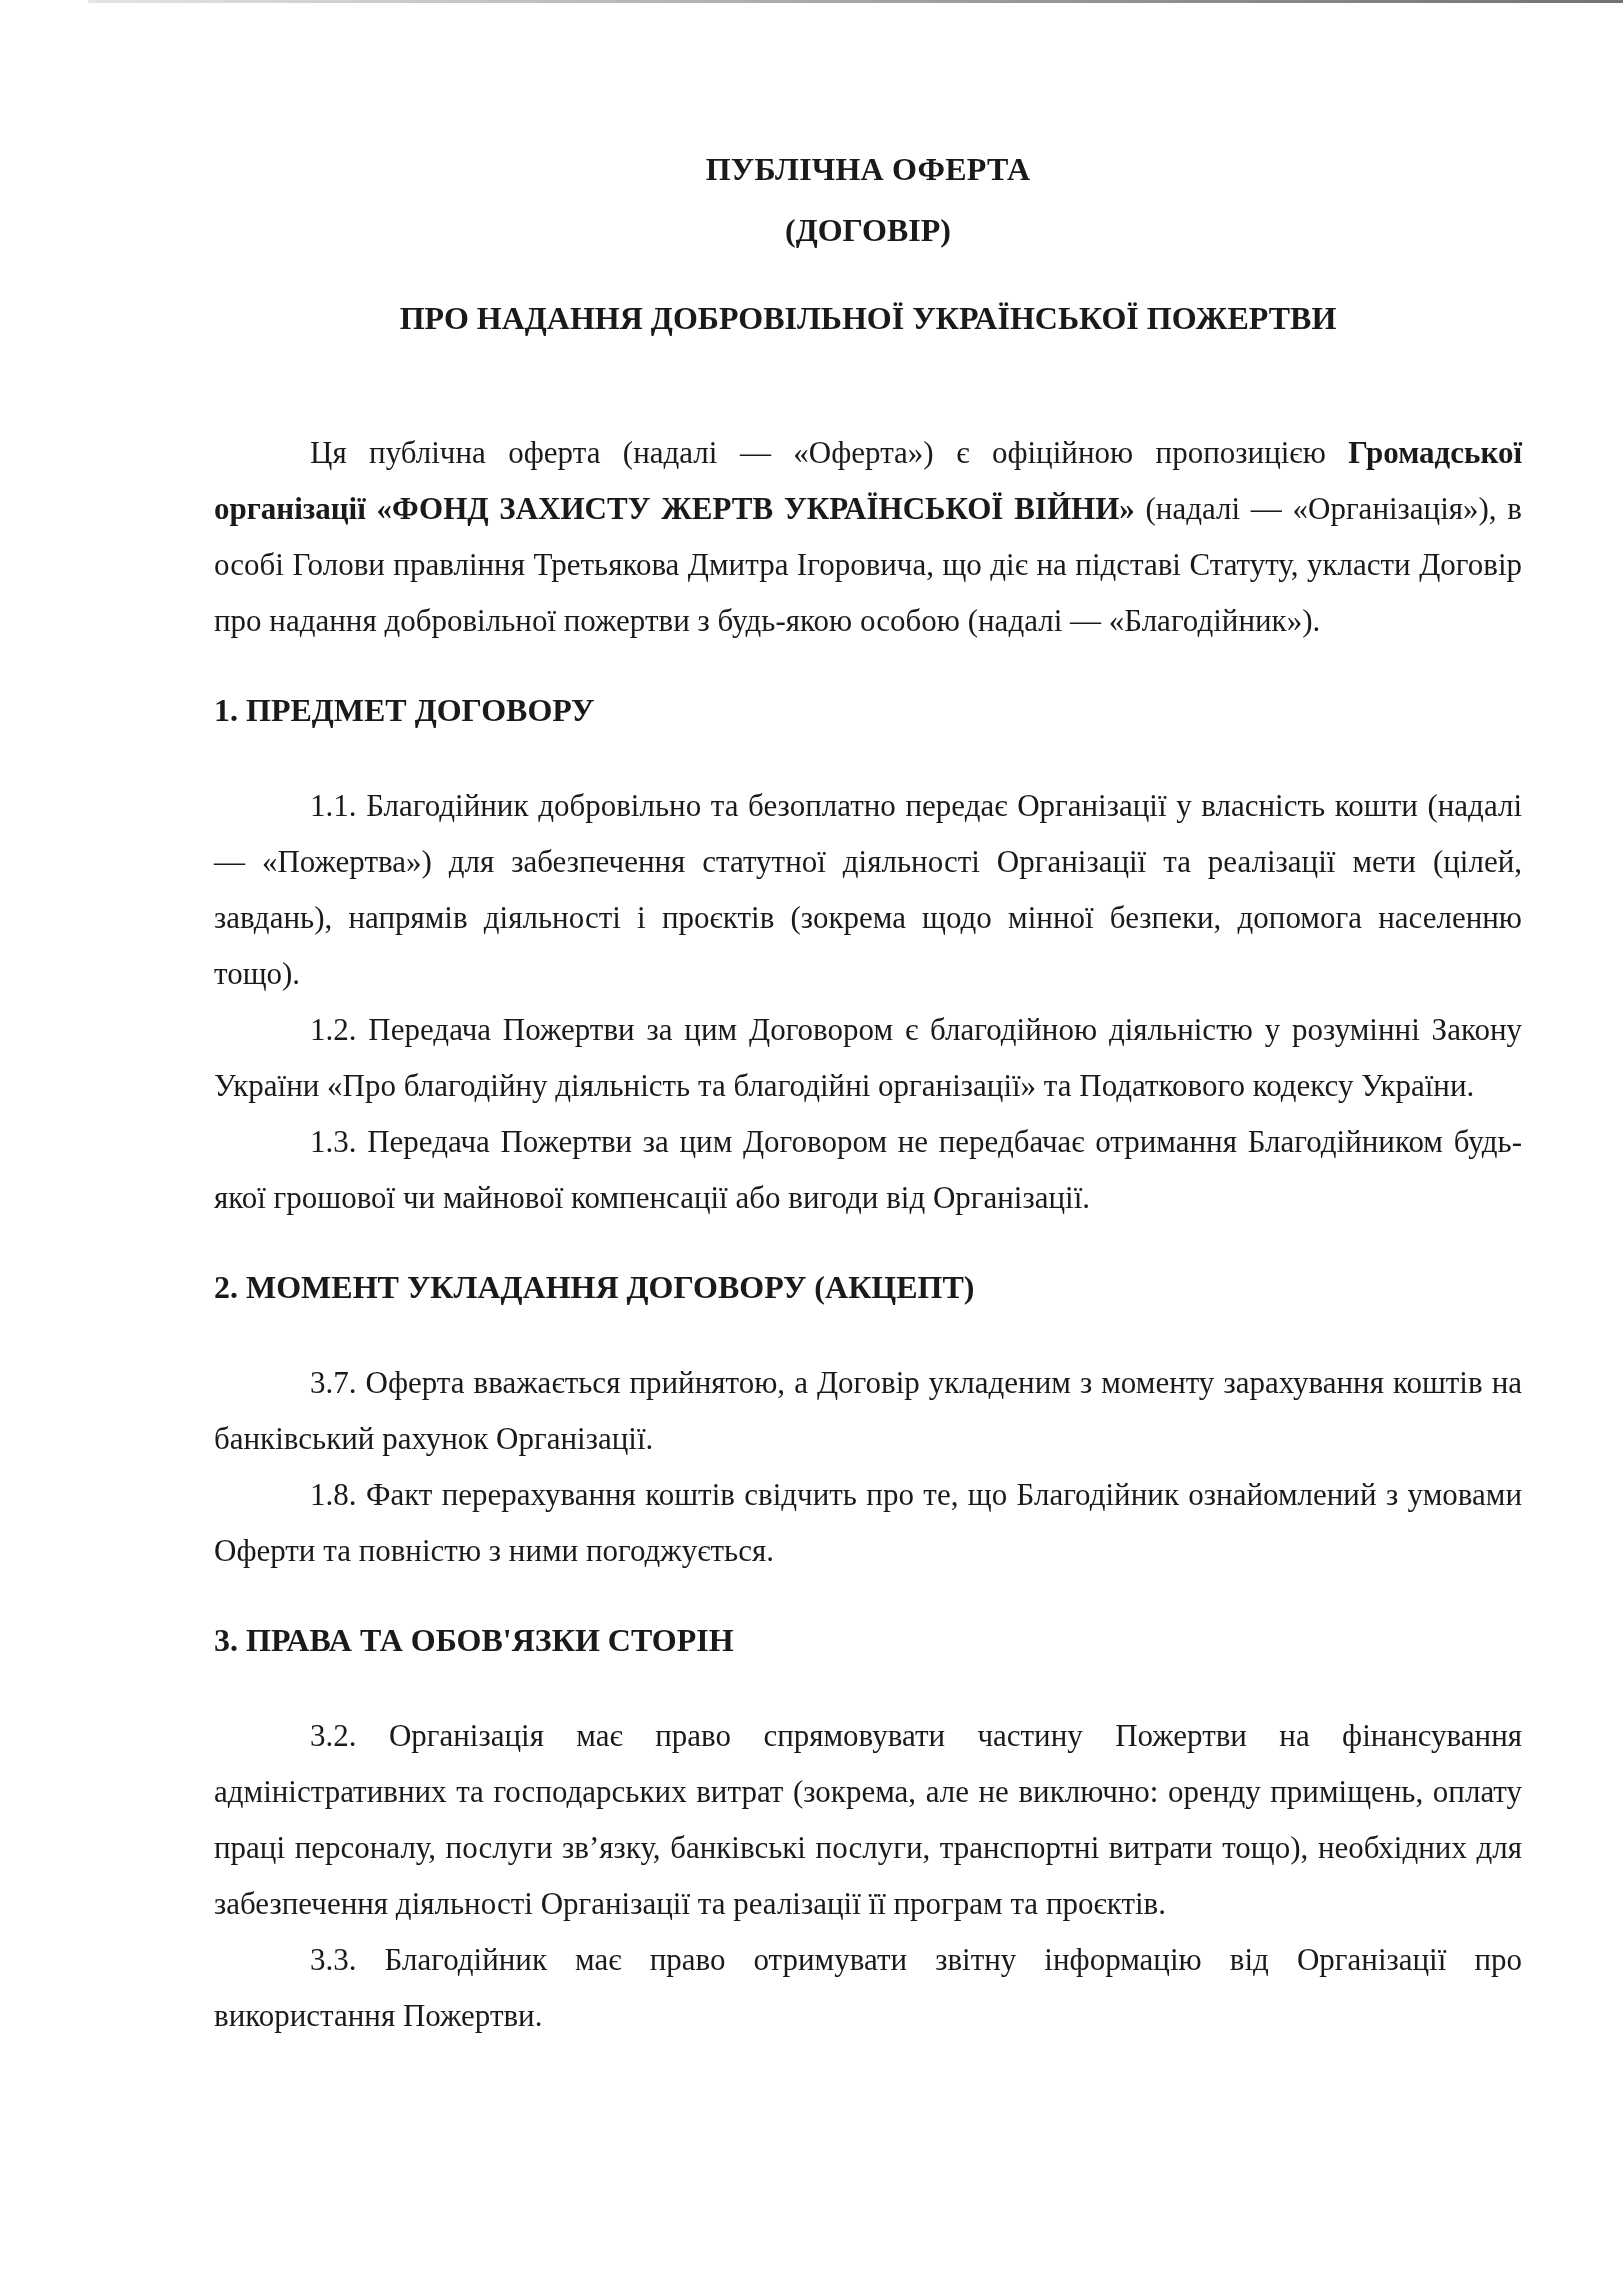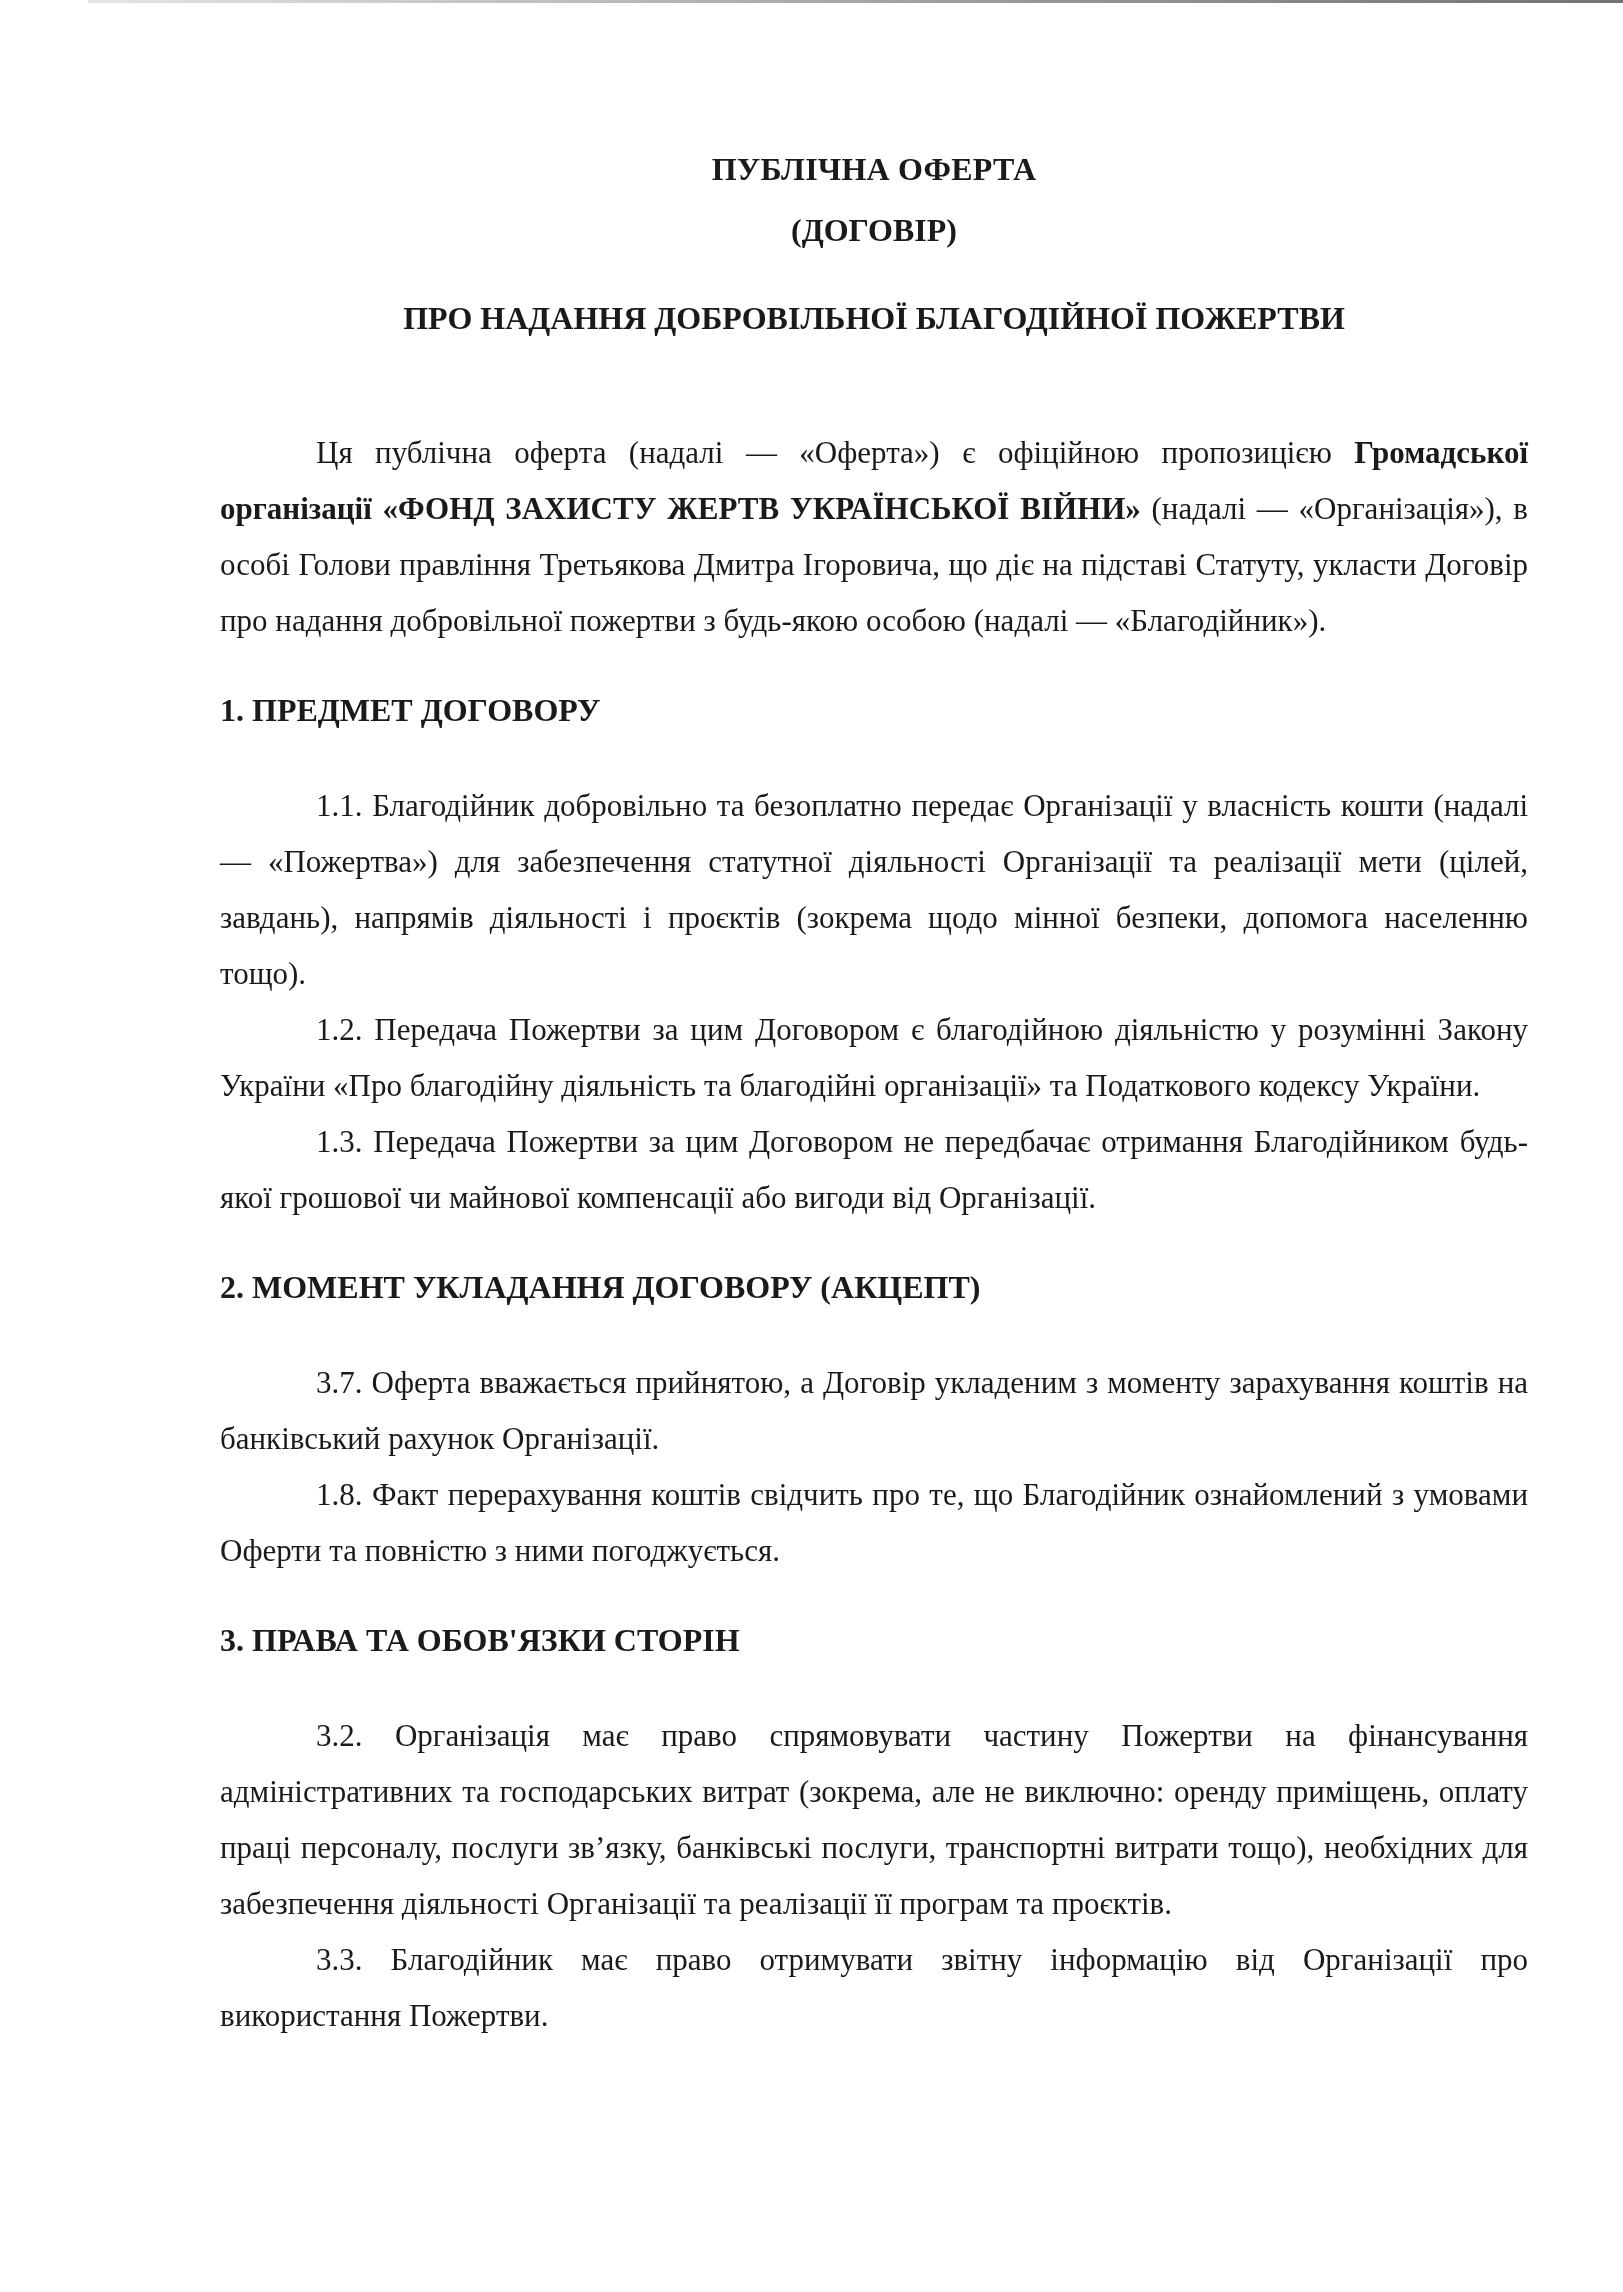--- a/index.html
+++ b/index.html
@@ -18,21 +18,21 @@
     .scan-edge {
       position: absolute;
       left: 88px;
       top: 0;
       width: 1535px;
       height: 2.9px;
       background: linear-gradient(to right, rgba(150,150,150,0.25), rgba(110,110,110,0.7) 60%, rgba(90,90,90,0.85));
     }
     .page {
       position: absolute;
-      left: 220px;
+      left: 214px;
       top: 147px;
       width: 1308px;
     }
     .title {
       text-align: center;
       font-weight: bold;
       font-size: 32px;
       line-height: 45px;
       margin: 0;
       letter-spacing: 0.2px;
@@ -75,21 +75,21 @@
   </style>
 </head>
 <body>
 
 <div class="scan-edge"></div>
 
 <div class="page">
 
   <h1 class="title">ПУБЛІЧНА ОФЕРТА</h1>
   <h1 class="title-sub">(ДОГОВІР)</h1>
-  <h2 class="main-heading">ПРО НАДАННЯ ДОБРОВІЛЬНОЇ БЛАГОДІЙНОЇ ПОЖЕРТВИ</h2>
+  <h2 class="main-heading">ПРО НАДАННЯ ДОБРОВІЛЬНОЇ УКРАЇНСЬКОЇ ПОЖЕРТВИ</h2>
 
   <p class="para intro"><span>Ця публічна оферта (надалі — «Оферта») є офіційною пропозицією </span><span class="bold">Громадської організації «ФОНД ЗАХИСТУ ЖЕРТВ УКРАЇНСЬКОЇ ВІЙНИ»</span><span> (надалі — «Організація»), в особі Голови правління Третьякова Дмитра Ігоровича, що діє на підставі Статуту, укласти Договір про надання добровільної пожертви з будь-якою особою (надалі — «Благодійник»).</span></p>
 
   <section>
     <h3 class="section-heading">1.  ПРЕДМЕТ ДОГОВОРУ</h3>
     <p class="para">1.1. Благодійник добровільно та безоплатно передає Організації у власність кошти (надалі — «Пожертва») для забезпечення статутної діяльності Організації та реалізації мети (цілей, завдань), напрямів діяльності і проєктів (зокрема щодо мінної безпеки, допомога населенню тощо).</p>
     <p class="para">1.2. Передача Пожертви за цим Договором є благодійною діяльністю у розумінні Закону України «Про благодійну діяльність та благодійні організації» та Податкового кодексу України.</p>
     <p class="para">1.3. Передача Пожертви за цим Договором не передбачає отримання Благодійником будь-якої грошової чи майнової компенсації або вигоди від Організації.</p>
   </section>
 

